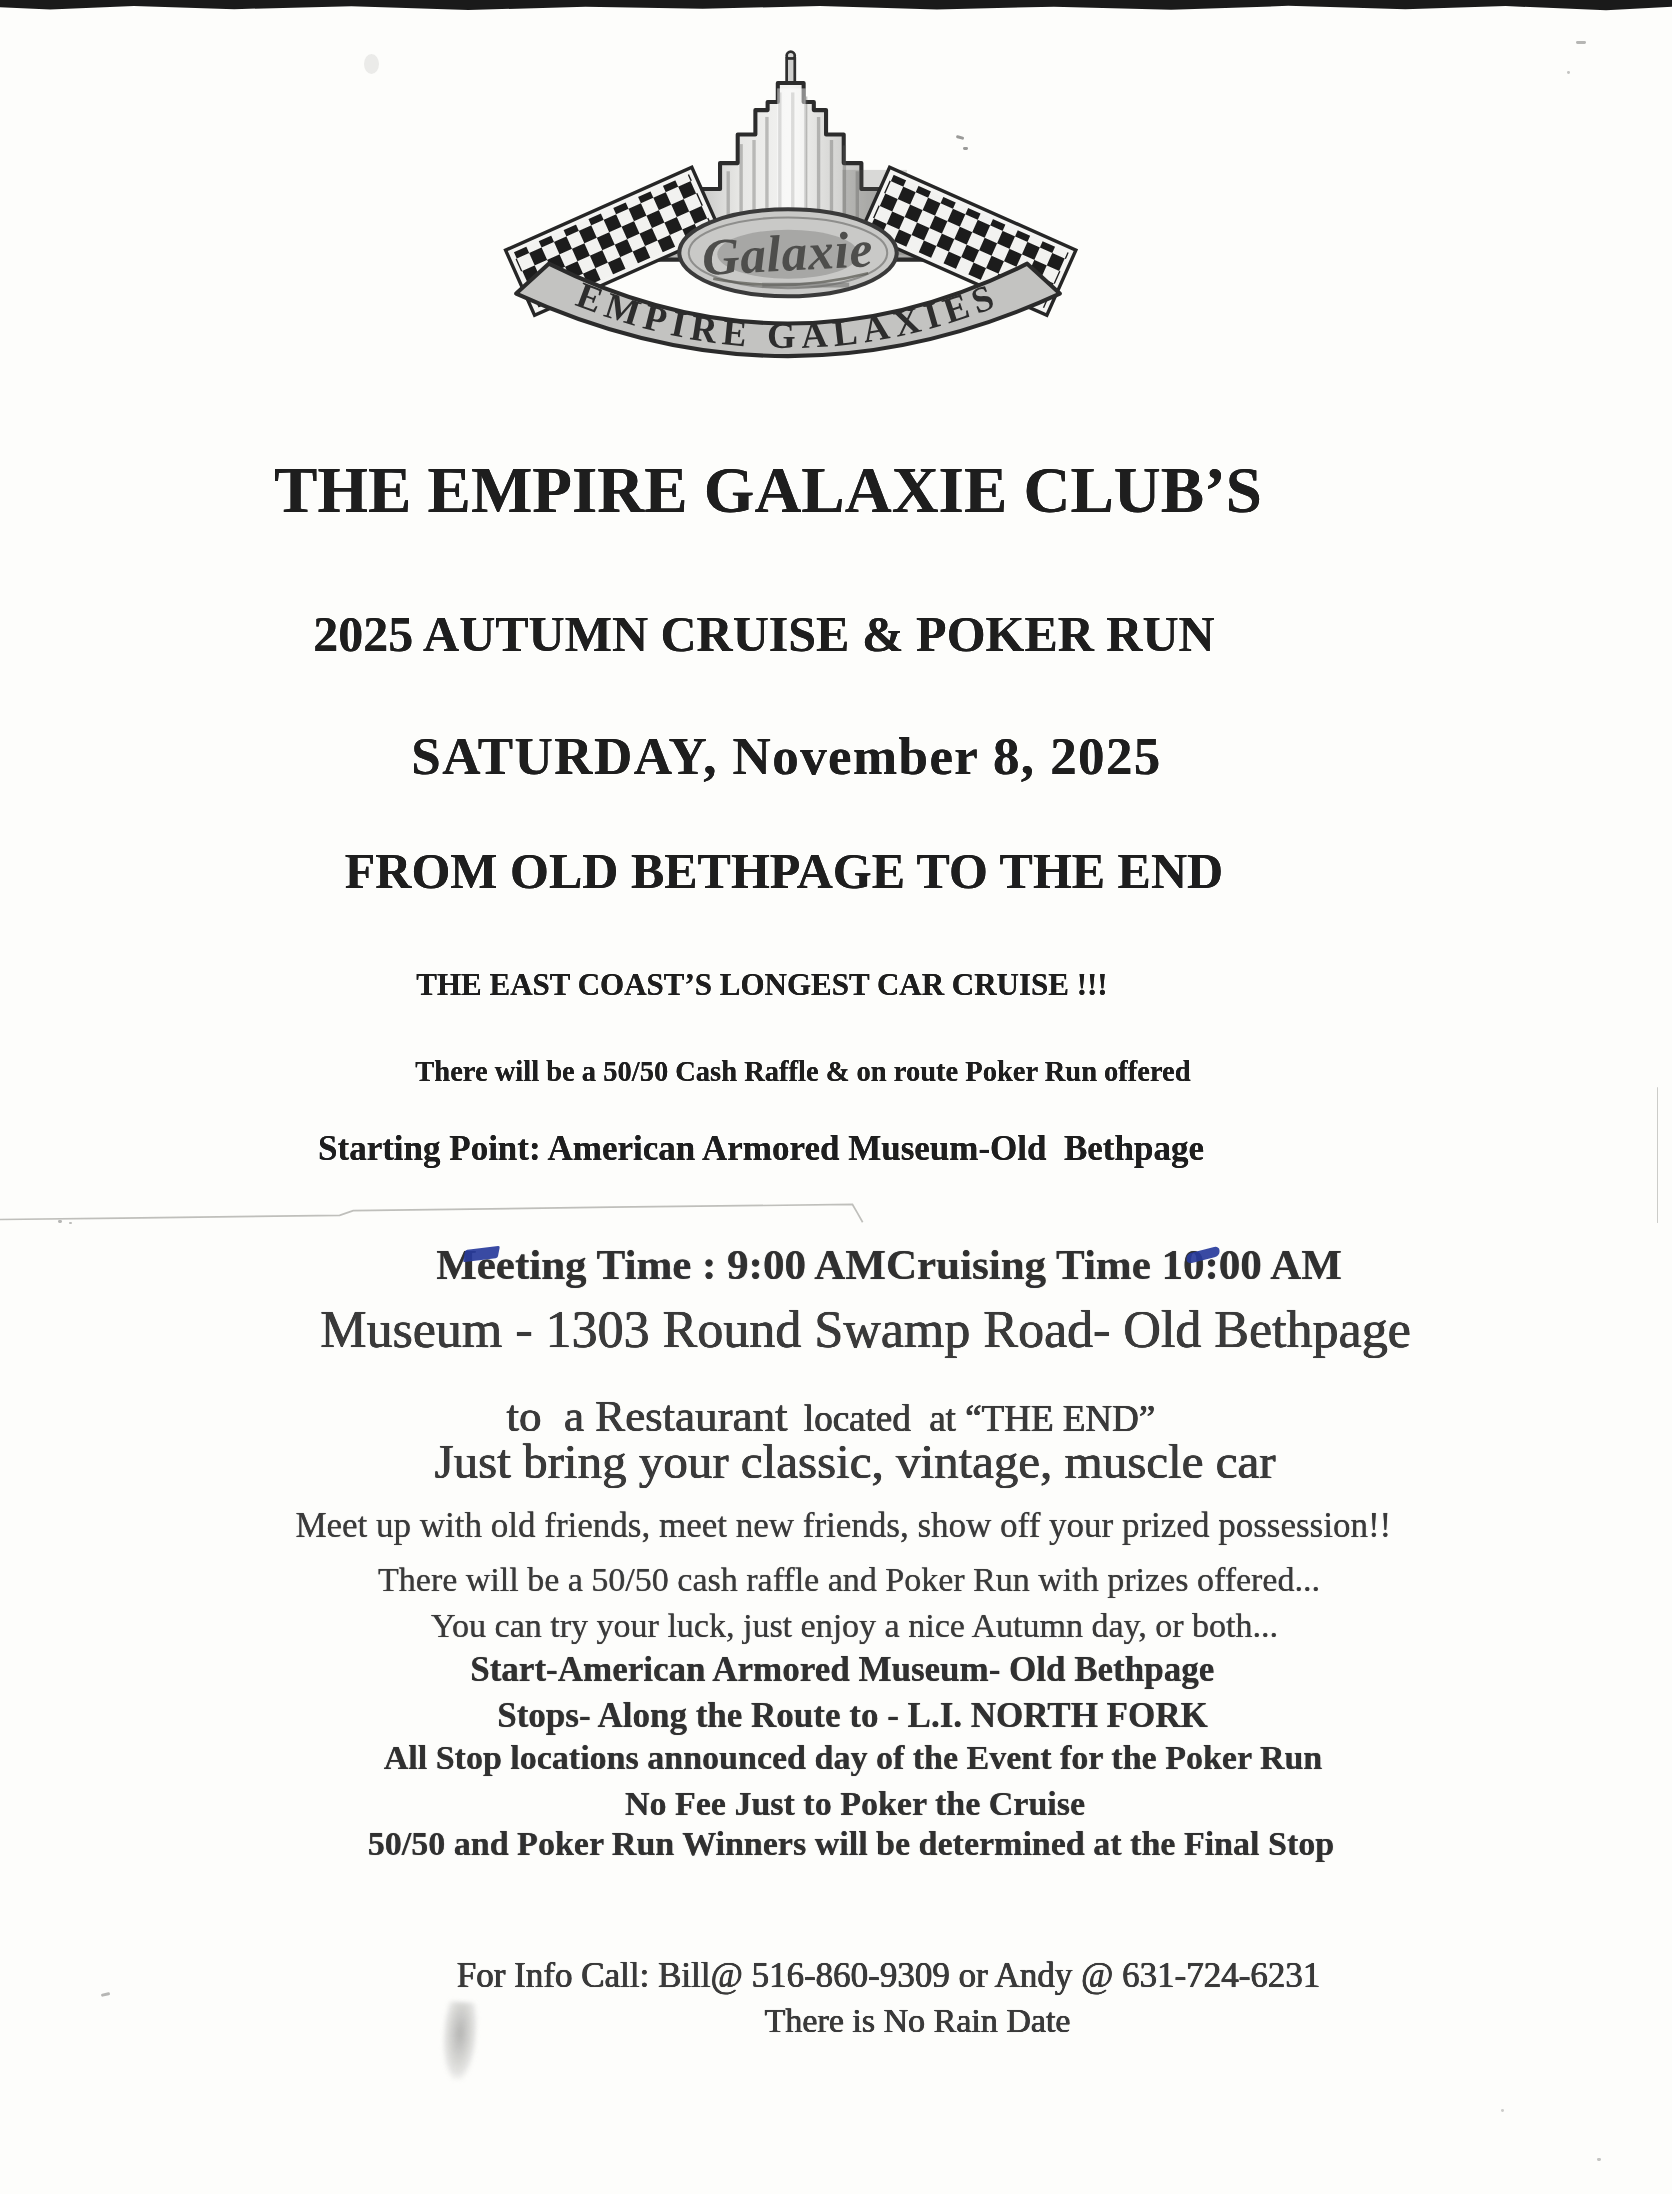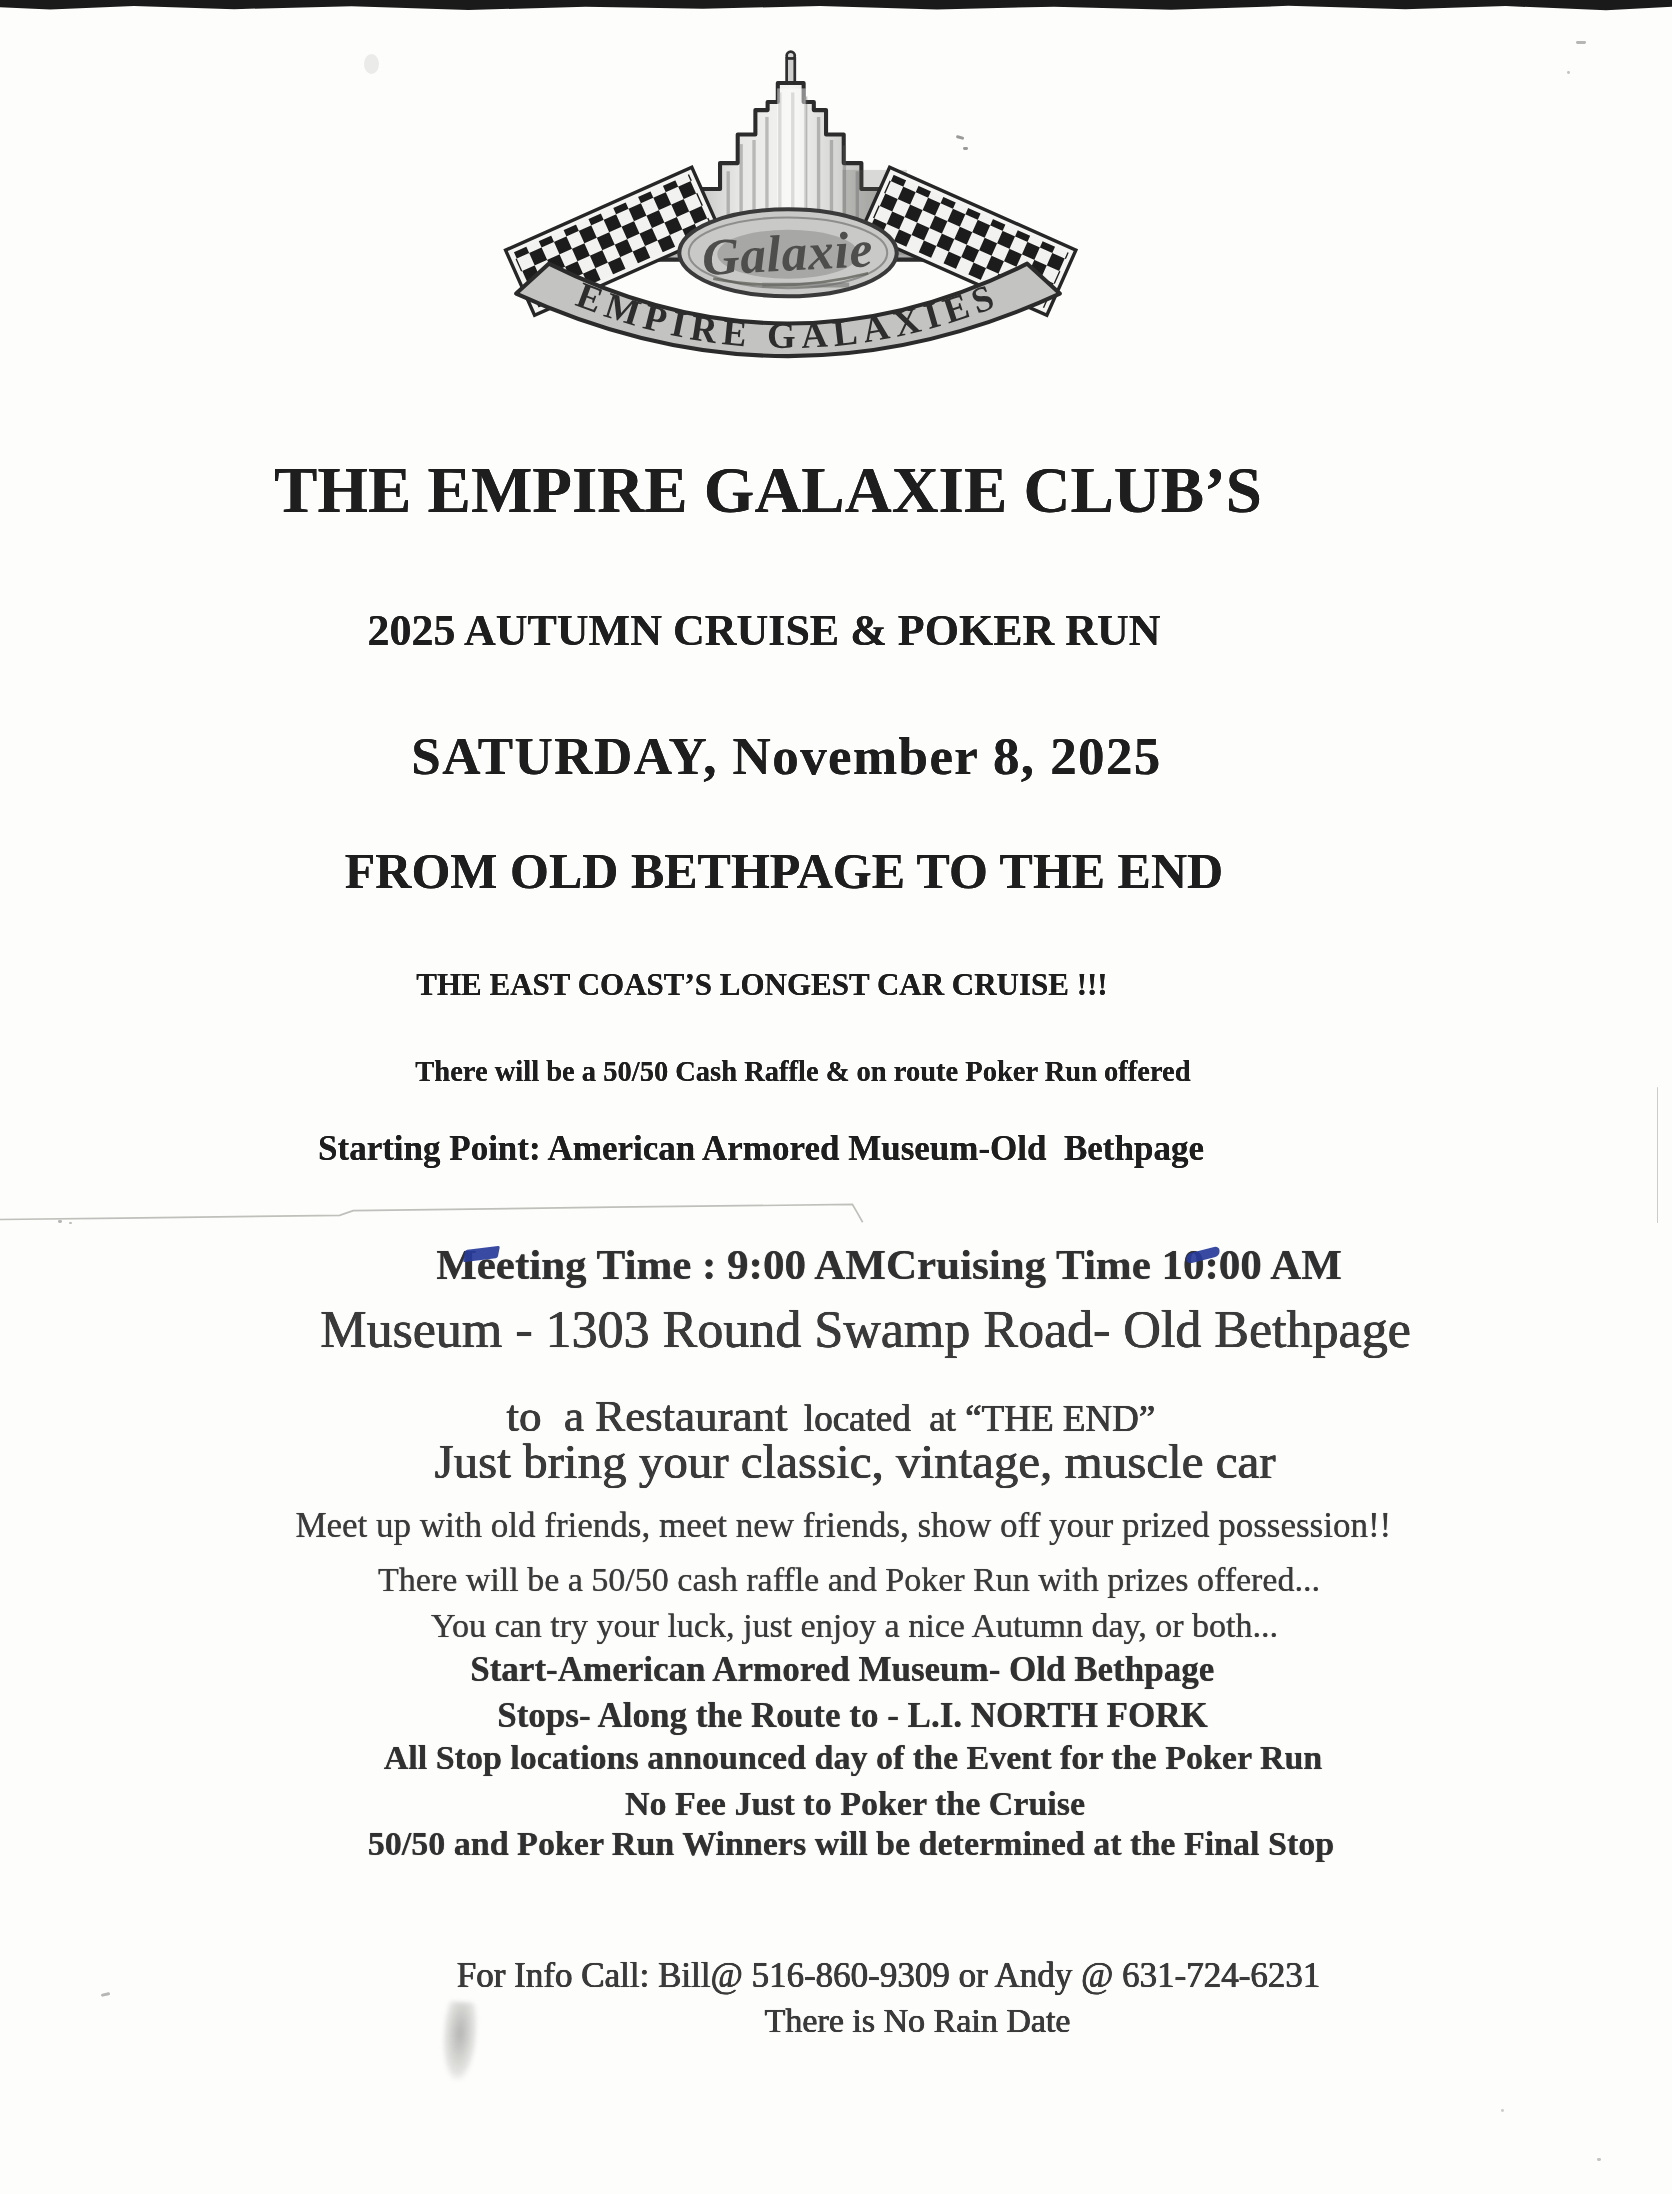--- a/index.html
+++ b/index.html
@@ -16,21 +16,21 @@
   .l{
     position:absolute;white-space:pre;text-align:center;line-height:1.12;
     color:#1e1e1e;
   }
   .top-ink{ text-shadow:0 0 0.4px #111; }
   .lower{ color:#3a3a3a; text-shadow:0 0 0.7px rgba(75,75,75,.9),0.3px 0.3px 0 rgba(60,60,60,.35); }
   .lowbold{ color:#303030; font-weight:bold; }
   .semi{ text-shadow:0.5px 0 currentColor,-0.3px 0 currentColor,0 0 0.7px rgba(70,70,70,.8); }
 
   [data-name="line-club"]          {top:454px;left:0;right:137px;font-size:65px;font-weight:bold;}
-  [data-name="line-event"]         {top:606px;left:0;right:169px;font-size:44px;font-weight:bold;margin-left:24px;}
+  [data-name="line-event"]         {top:606px;left:0;right:169px;font-size:50px;font-weight:bold;margin-left:24px;}
   [data-name="line-date"]          {top:727px;left:0;right:100px;font-size:53px;font-weight:bold;letter-spacing:1.4px;}
   [data-name="line-route"]         {top:843px;left:0;right:105px;font-size:50px;font-weight:bold;}
   [data-name="line-tagline"]       {top:968px;left:0;right:149px;font-size:31px;font-weight:bold;}
   [data-name="line-raffle-note"]   {top:1056px;left:0;right:67px;font-size:28.5px;font-weight:bold;}
   [data-name="line-starting-point"]{top:1129px;left:0;right:151px;font-size:35px;font-weight:bold;}
 
   [data-name="meeting-row"]{
     position:absolute;top:1240px;left:282px;right:177px;
     display:flex;justify-content:center;align-items:baseline;
   }

